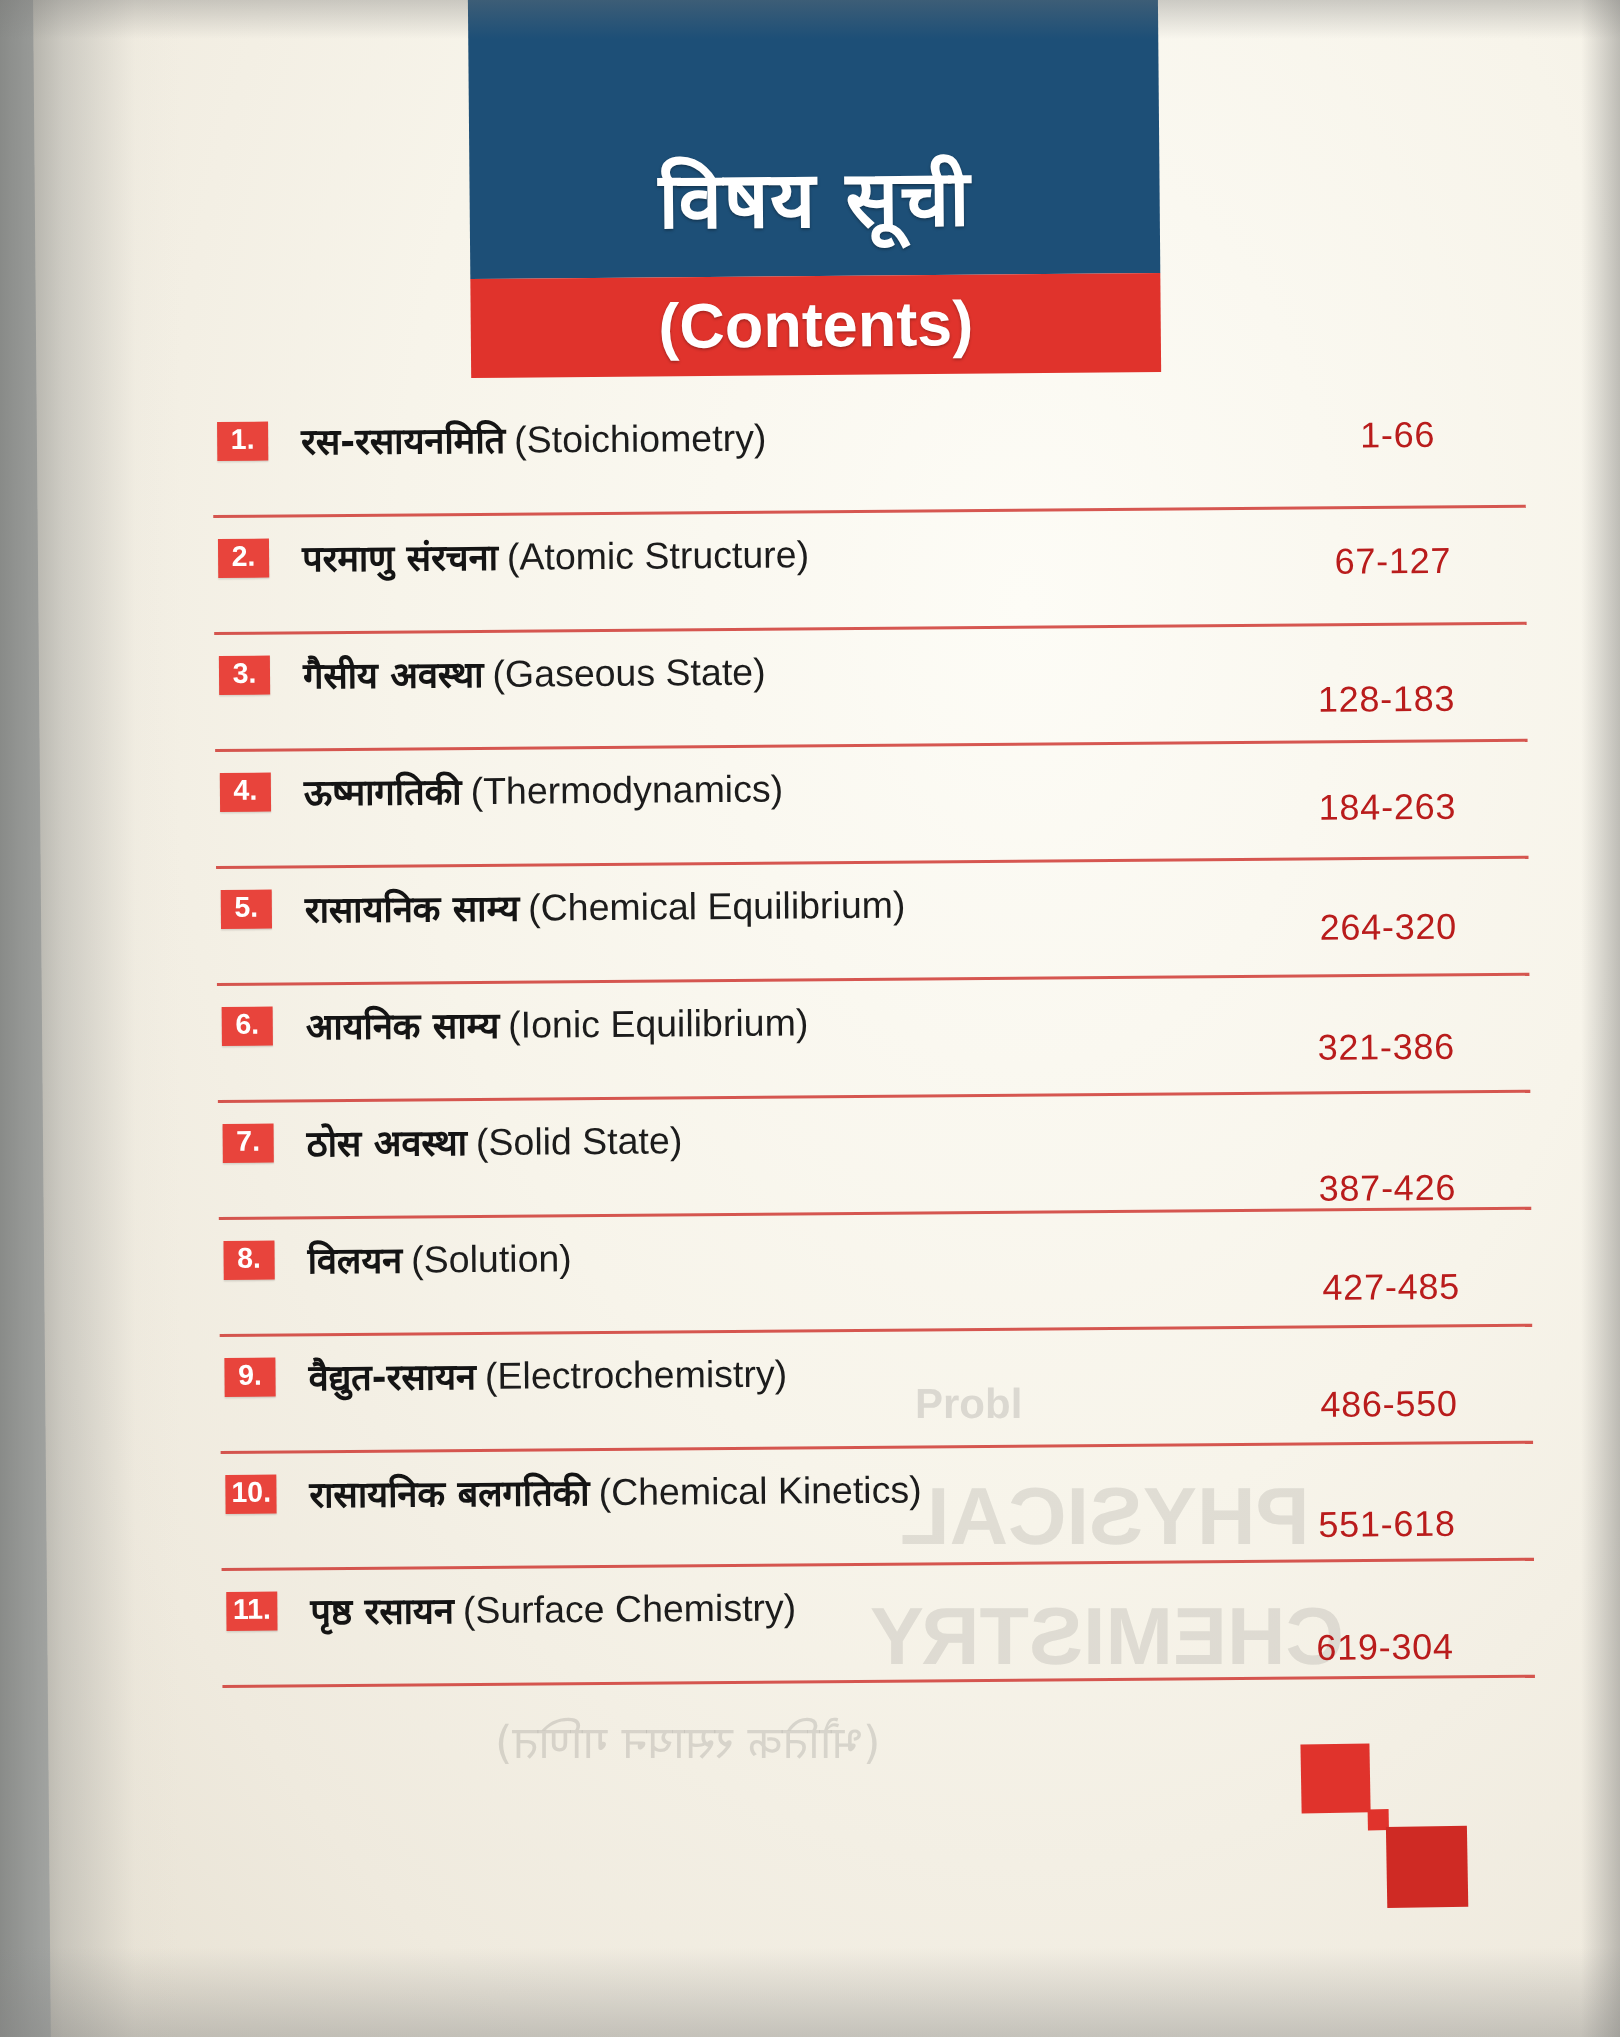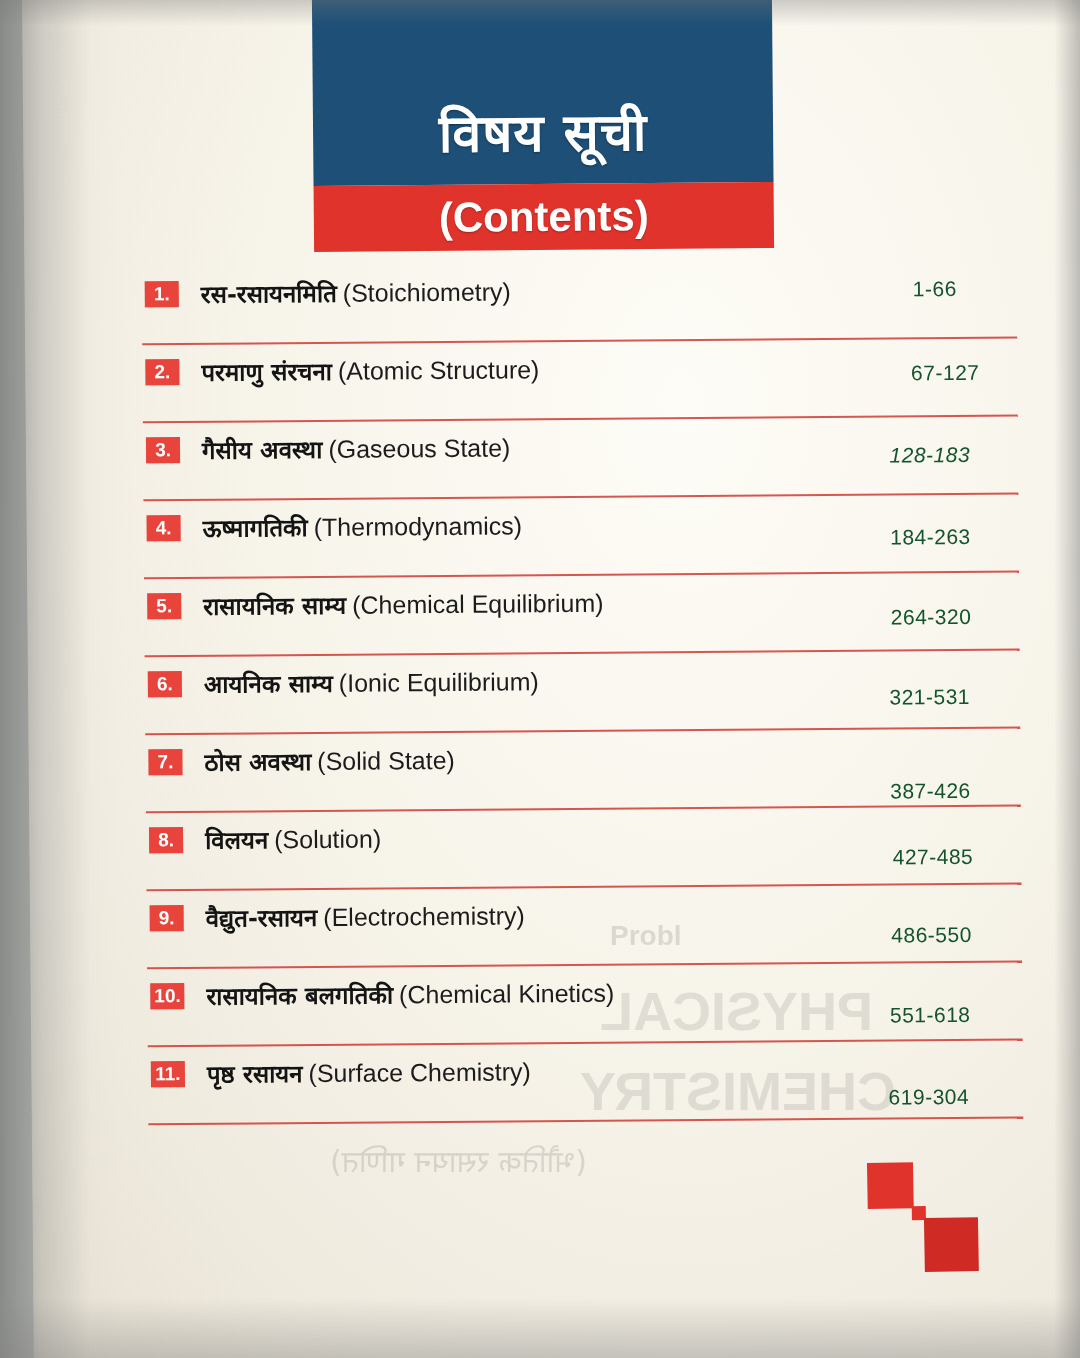--- a/index.html
+++ b/index.html
@@ -151,29 +151,29 @@
     font-family: "Liberation Sans", sans-serif;
     font-size: 25px;
     color: #1c1c1c;
     margin-left: 6px;
   }
   .pages {
     position: absolute;
     right: 40px;
     top: 20px;
     font-family: "Liberation Sans", sans-serif;
-    font-size: 21px;
-    color: #14532d;
+    font-size: 24px;
+    color: #b91c1c;
     letter-spacing: 0.5px;
   }
 
   
   .toc-row:nth-child(1) .pages { top: 8px; right: 60px;}
-  .toc-row:nth-child(2) .pages { top: 14px; right: 38px;}
-  .toc-row:nth-child(3) .pages { top: 18px; right: 48px; font-style: italic;}
+  .toc-row:nth-child(2) .pages { top: 14px; right: 50px;}
+  .toc-row:nth-child(3) .pages { top: 28px; right: 48px;}
   .toc-row:nth-child(4) .pages { top: 22px; right: 48px;}
   .toc-row:nth-child(5) .pages { top: 24px; right: 48px;}
   .toc-row:nth-child(6) .pages { top: 26px; right: 50px;}
   .toc-row:nth-child(7) .pages { top: 28px; right: 50px; margin-top: 14px;}
   .toc-row:nth-child(8) .pages { top: 30px; right: 48px;}
   .toc-row:nth-child(9) .pages { top: 30px; right: 50px;}
   .toc-row:nth-child(10) .pages { top: 32px; right: 52px;}
   .toc-row:nth-child(11) .pages { top: 36px; right: 54px;}
 
   
@@ -296,21 +296,21 @@
       </div>
       <div class="pages">264-320</div>
       <div class="rule"></div>
     </div>
 
     <div class="toc-row">
       <div class="num-box">6.</div>
       <div class="chapter">
         <span class="ch-hi">आयनिक साम्य</span><span class="ch-en">(Ionic Equilibrium)</span>
       </div>
-      <div class="pages">321-531</div>
+      <div class="pages">321-386</div>
       <div class="rule"></div>
     </div>
 
     <div class="toc-row">
       <div class="num-box">7.</div>
       <div class="chapter">
         <span class="ch-hi">ठोस अवस्था</span><span class="ch-en">(Solid State)</span>
       </div>
       <div class="pages">387-426</div>
       <div class="rule"></div>

